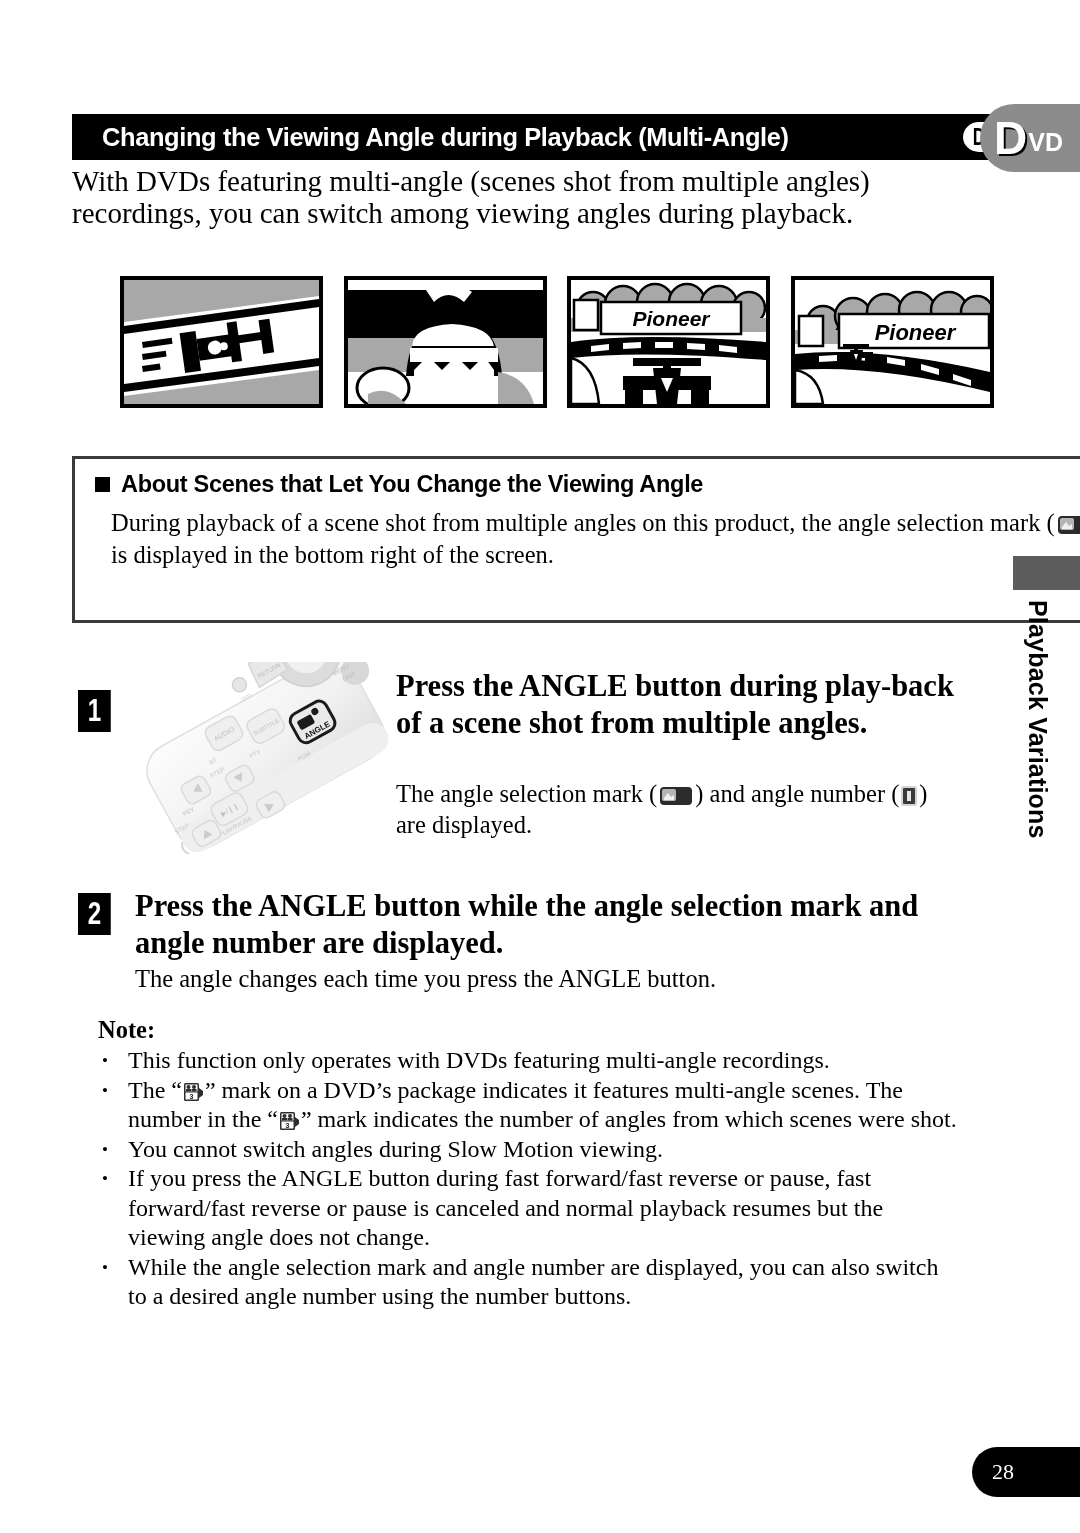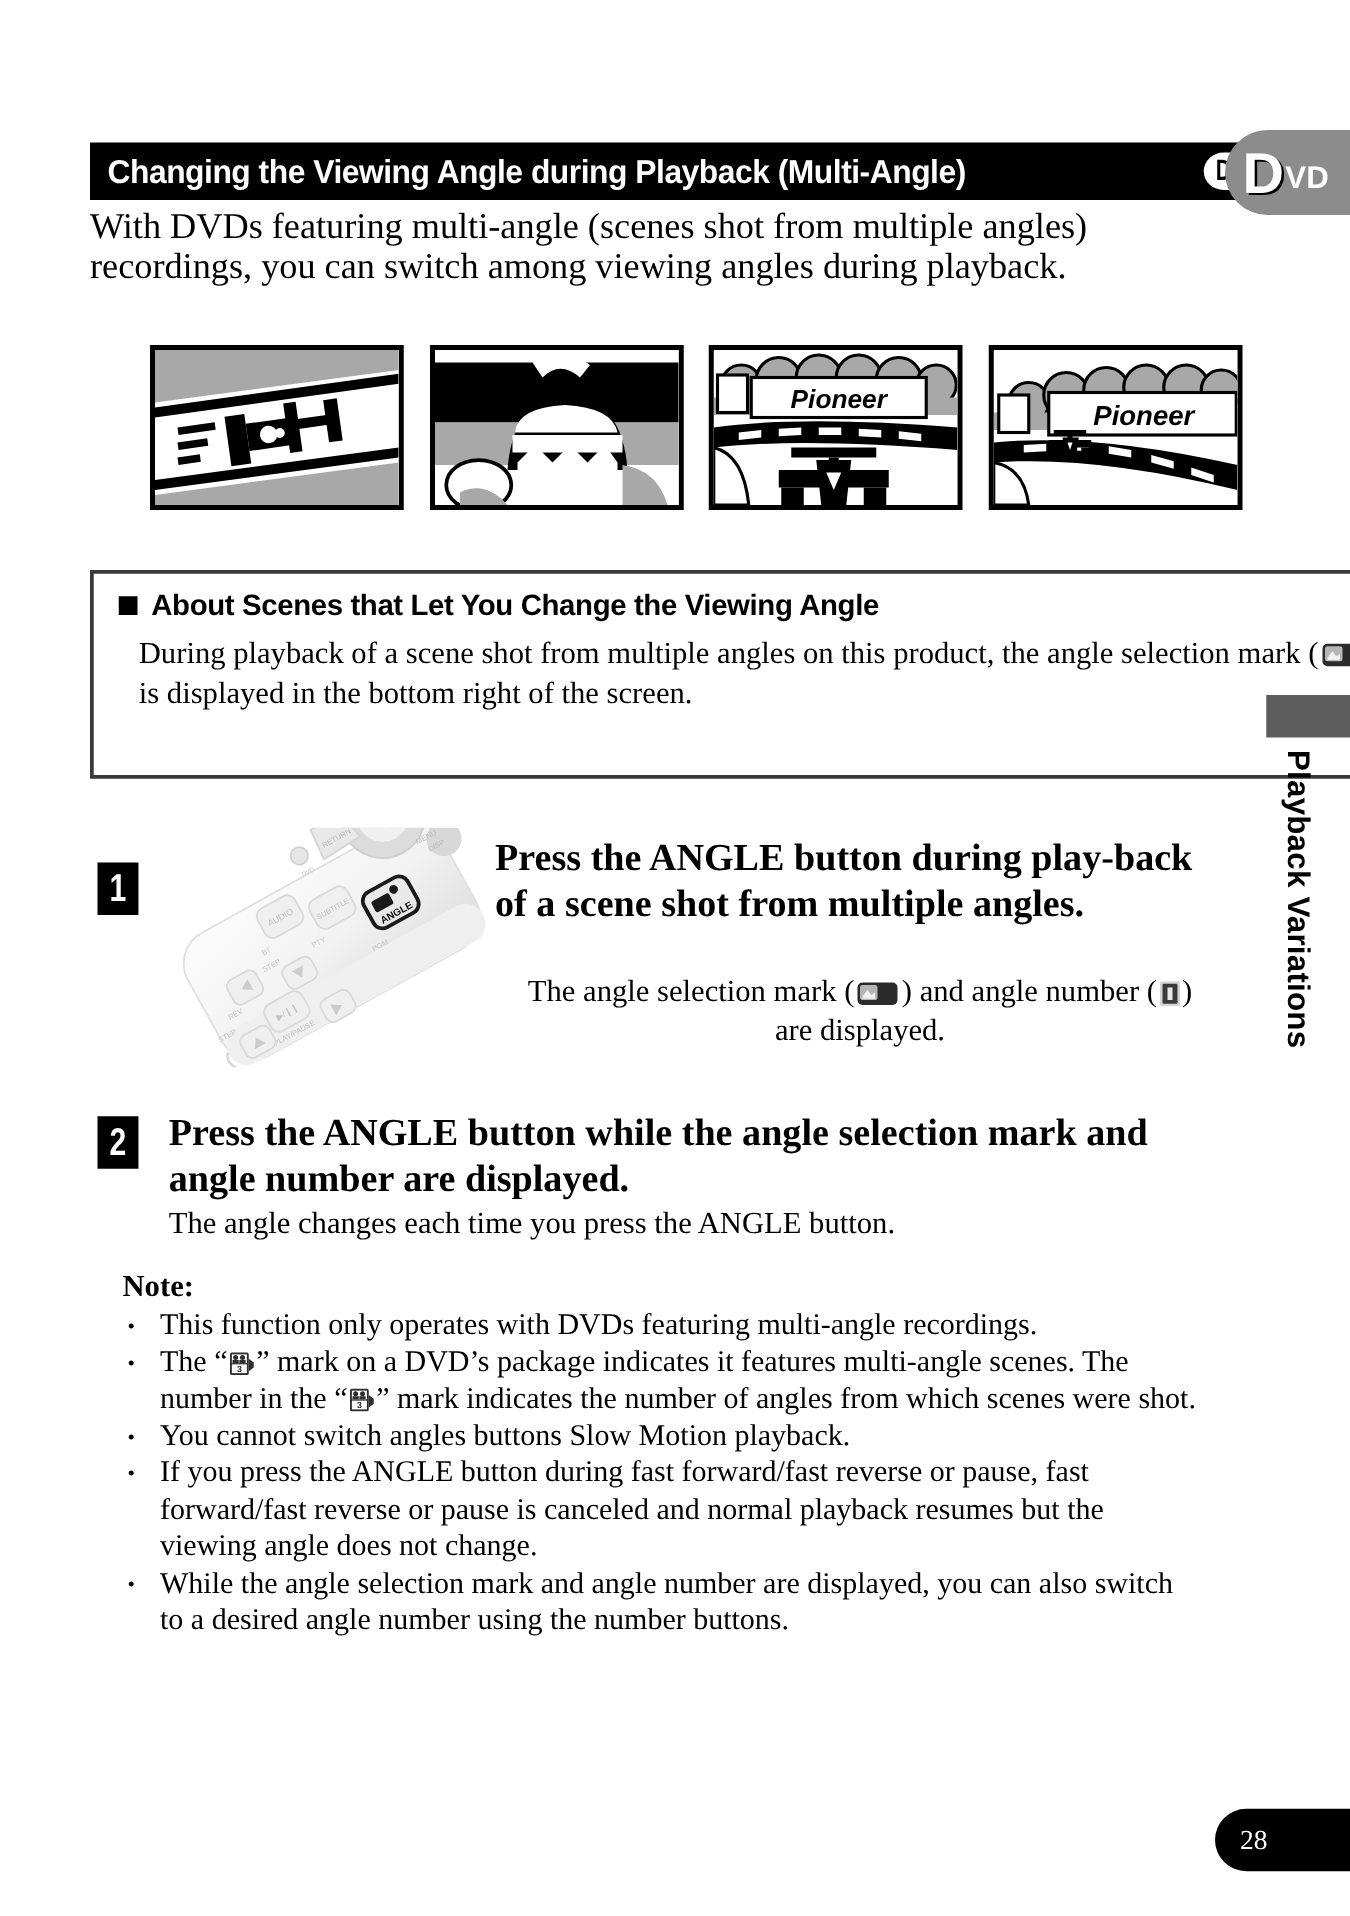--- a/index.html
+++ b/index.html
@@ -21,21 +21,21 @@
     position: absolute;
     left: 72px;
     top: 114px;
     width: 957px;
     height: 46px;
     background: #000000;
     display: flex;
     align-items: center;
     justify-content: space-between;
     box-sizing: border-box;
-    padding: 0 12px 0 14px;
+    padding: 0 12px 0 30px;
   }
   .header-title {
     color: #ffffff;
     font-family: "Liberation Sans", "DejaVu Sans", sans-serif;
     font-weight: bold;
     font-size: 26.5px;
     letter-spacing: -0.4px;
     white-space: nowrap;
     transform: scaleX(0.96);
     transform-origin: left center;
@@ -191,26 +191,25 @@
     left: 396px;
     top: 668px;
     width: 560px;
     font-family: "Liberation Serif", "DejaVu Serif", serif;
     font-weight: bold;
     font-size: 30.5px;
     line-height: 37px;
   }
   .step1-sub {
     position: absolute;
-    left: 408px;
+    left: 396px;
     top: 778px;
     width: 560px;
     font-size: 24.5px;
     line-height: 31px;
-    text-align: center;
   }
 
   .step2-title {
     position: absolute;
     left: 135px;
     top: 888px;
     width: 820px;
     font-family: "Liberation Serif", "DejaVu Serif", serif;
     font-weight: bold;
     font-size: 30.5px;
@@ -580,21 +579,21 @@
               <rect x="8.5" y="7" width="5" height="2.5"></rect>
             </g>
             <rect x="2.5" y="10.5" width="12" height="7" fill="#ffffff"></rect>
             <text x="8.5" y="16.6" font-family="Liberation Sans, sans-serif" font-size="7" font-weight="bold" text-anchor="middle" fill="#1a1a1a">3</text>
             <path d="M16 6 L20 9 L20 13 L16 16 Z" fill="#2e2e2e"></path>
           </svg></span><span>” mark indicates the number of angles from which scenes were shot.</span></div>
   </div>
 
   <div class="note-item">
     <div class="note-dot">•</div>
-    <div class="note-text">You cannot switch angles buttons Slow Motion playback.</div>
+    <div class="note-text">You cannot switch angles during Slow Motion viewing.</div>
   </div>
 
   <div class="note-item">
     <div class="note-dot">•</div>
     <div class="note-text">If you press the ANGLE button during fast forward/fast reverse or pause, fast forward/fast reverse or pause is canceled and normal playback resumes but the viewing angle does not change.</div>
   </div>
 
   <div class="note-item">
     <div class="note-dot">•</div>
     <div class="note-text">While the angle selection mark and angle number are displayed, you can also switch to a desired angle number using the number buttons.</div>

